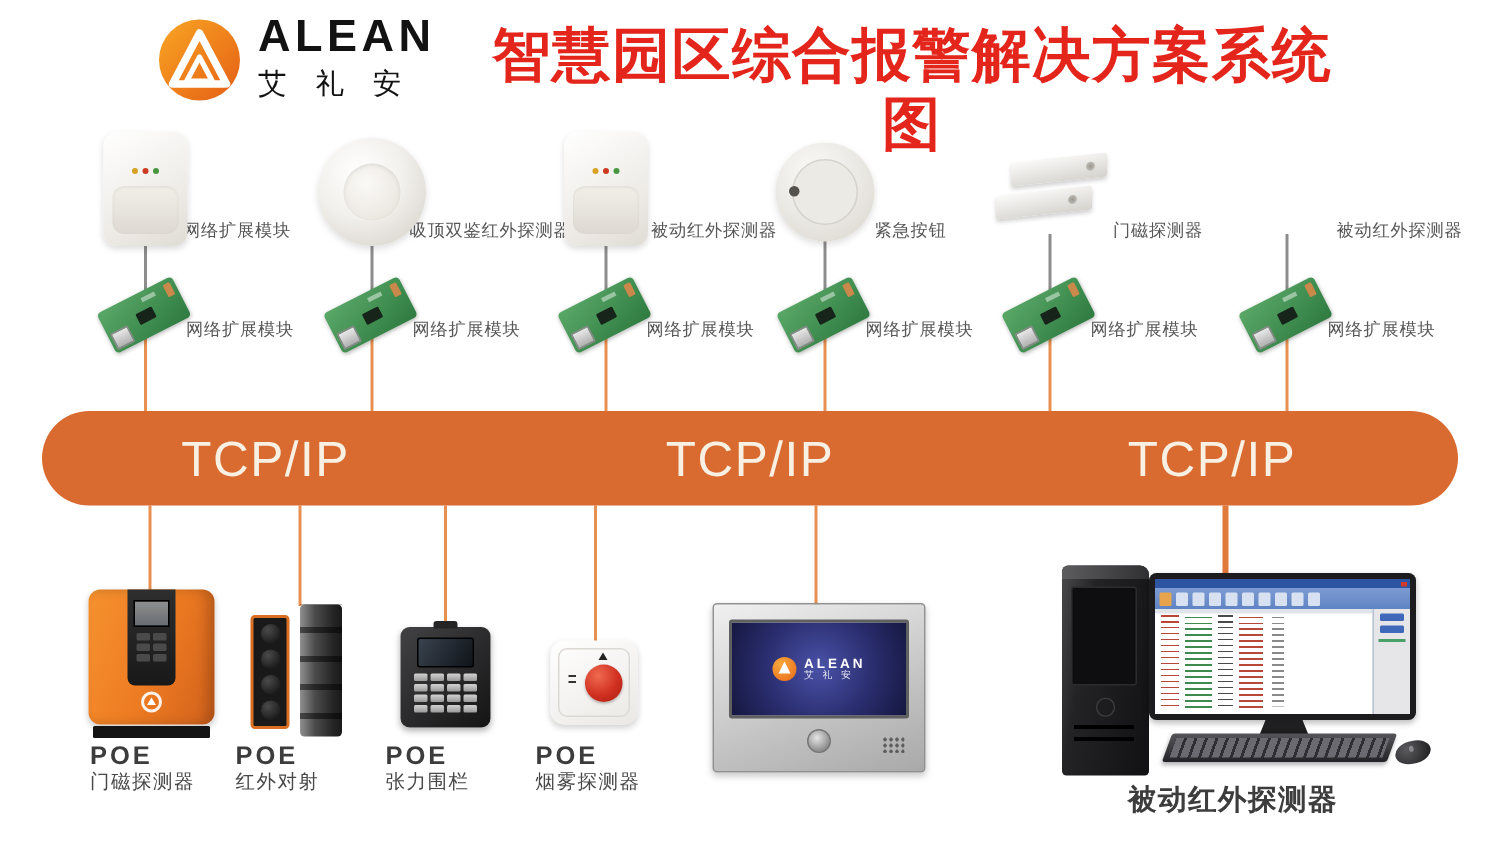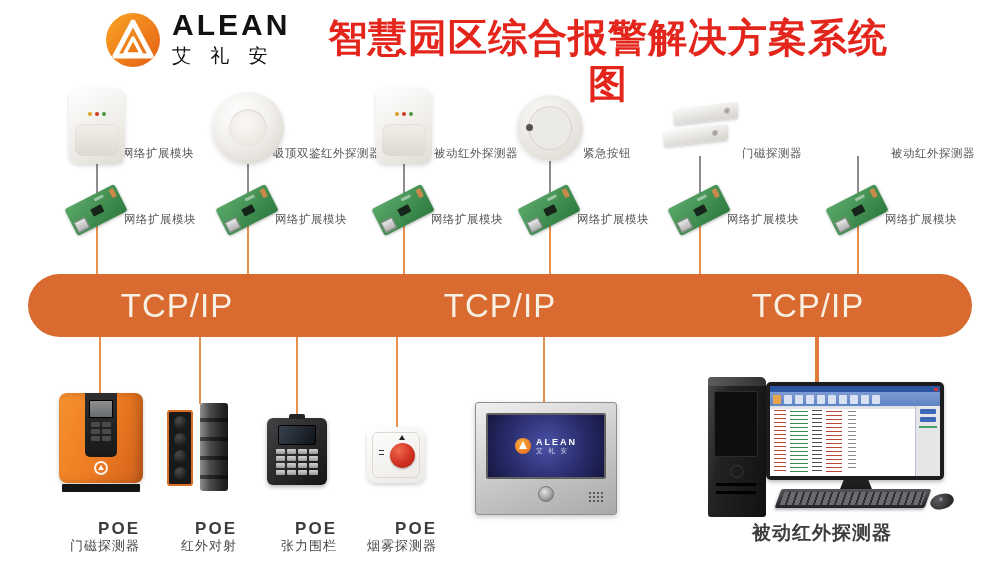--- a/index.html
+++ b/index.html
@@ -75,21 +75,21 @@
   .pcb-chip{position:absolute;left:23px;top:12px;width:12px;height:8px;background:#16241a;border-radius:1px;}
   .pcb-ant{position:absolute;right:3px;top:3px;width:5px;height:9px;background:#c8894a;border-radius:1px;}
 
   
   .bus{position:absolute;left:28px;top:274px;width:944px;height:63px;background:#d96a30;
        border-radius:32px;z-index:5;}
   .bus-lbl{position:absolute;top:0;height:63px;width:160px;line-height:63px;text-align:center;
            font-size:33px;color:#f8f0e3;letter-spacing:1px;font-weight:400;}
 
   
-  .poe-label{position:absolute;width:80px;top:520px;text-align:right;z-index:3;}
+  .poe-label{position:absolute;width:80px;top:495px;text-align:left;z-index:3;}
   .poe-l1{font-size:17px;font-weight:bold;color:#3c3c3c;letter-spacing:2px;line-height:18px;}
   .poe-l2{font-size:13px;color:#474747;line-height:16px;letter-spacing:1px;}
 
   .dev-fence{position:absolute;left:59px;top:393px;width:84px;height:99px;z-index:3;}
   .fence-body{position:absolute;left:0;right:0;top:0;bottom:9px;border-radius:8px;
               background:linear-gradient(110deg,#f5912f 0%,#ee7c22 50%,#d2611c 100%);
               box-shadow:inset -5px 0 8px rgba(0,0,0,.18),0 2px 4px rgba(0,0,0,.2);}
   .fence-panel{position:absolute;left:50%;transform:translateX(-50%);top:0;width:32px;height:64px;
                background:linear-gradient(#2e2e2e,#191919);border-radius:0 0 5px 5px;}
   .fence-screen{position:absolute;left:50%;transform:translateX(-50%);top:7px;width:22px;height:16px;

